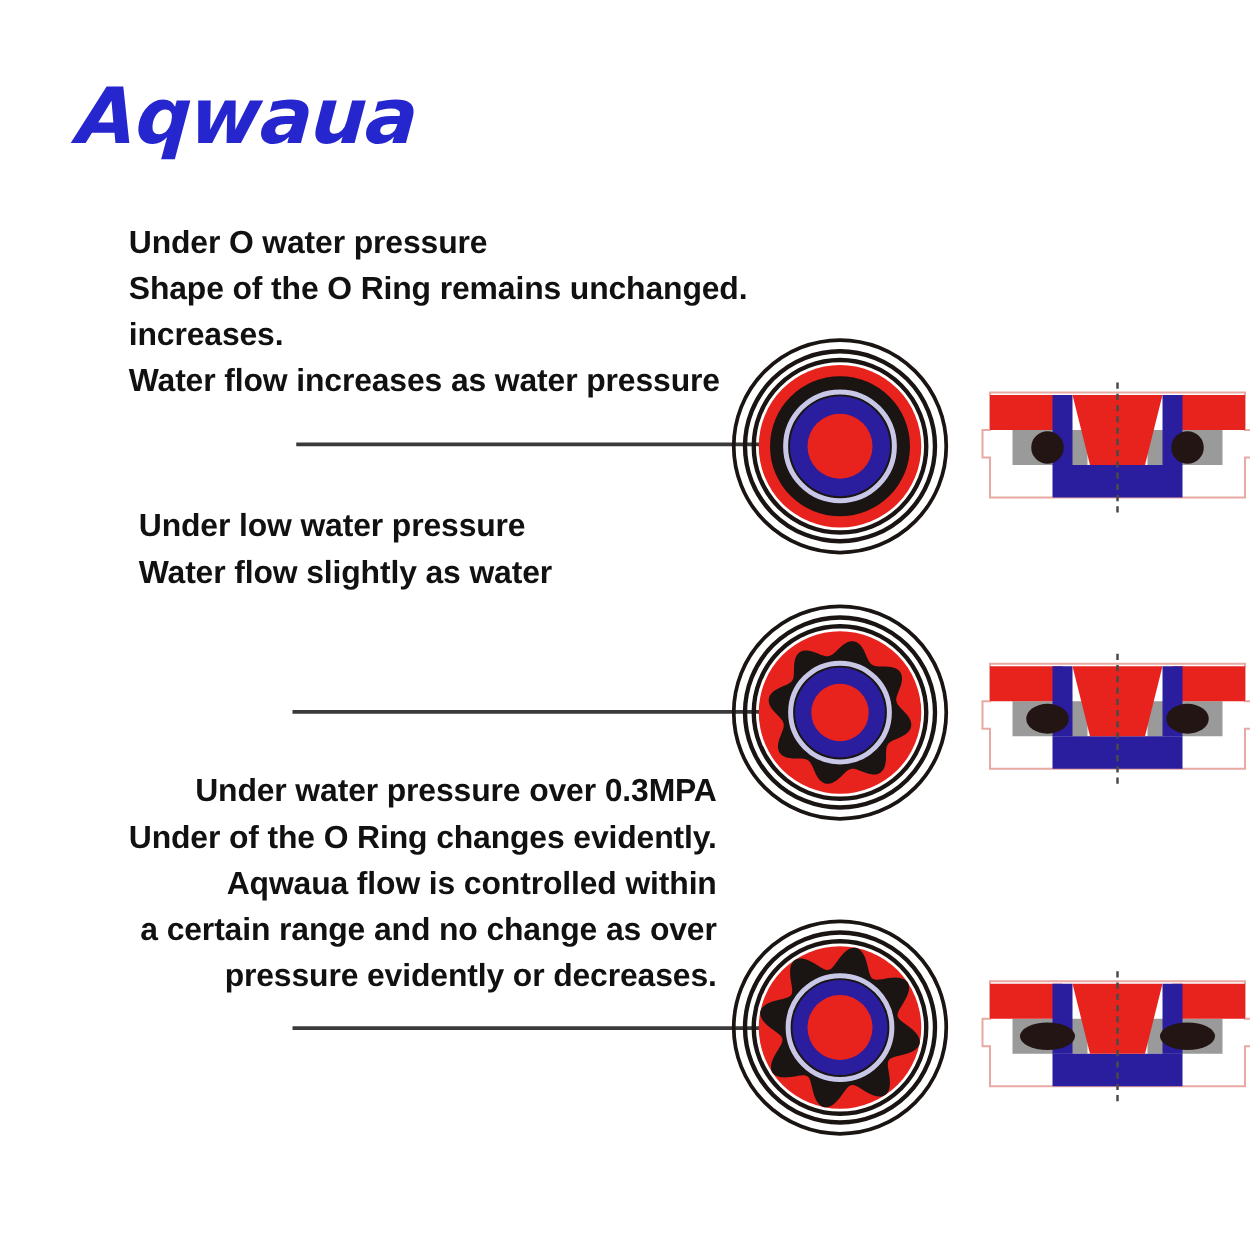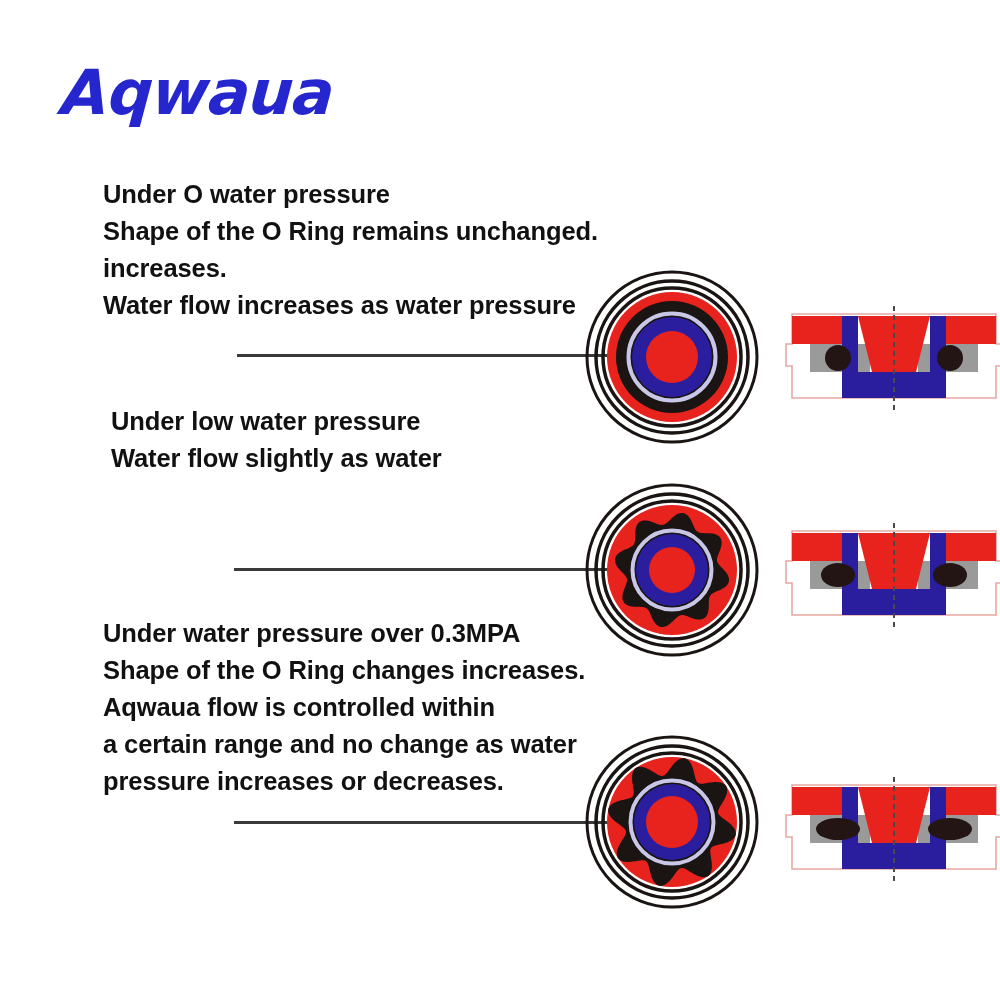--- a/index.html
+++ b/index.html
@@ -35,21 +35,21 @@
     font-weight:700;
     font-size:25.5px;
     line-height:37px;
     white-space:nowrap;
     letter-spacing:-0.1px;
   }
   .text-block .line { display:block; }
 
   #block-1 { left:103px; top:176px; }
   #block-2 { left:87px; top:403px;margin-left:24px; }
-  #block-3 { left:103px; top:615px; }
+  #block-3 { left:103px; top:615px;text-align:right; }
 
   
   .leader {
     position:absolute;
     height:3px;
     background:#3a3a3a;
   }
   #leader-1 { left:237px; top:354px; width:398px; }
   #leader-2 { left:234px; top:568px; width:400px; }
   #leader-3 { left:234px; top:821px; width:400px; }
@@ -88,24 +88,24 @@
     <span class="line">Water flow increases as water pressure</span>
   </div>
 
   <div class="text-block" id="block-2">
     <span class="line">Under low water pressure</span>
     <span class="line">Water flow slightly as water</span>
   </div>
 
   <div class="text-block" id="block-3">
     <span class="line">Under water pressure over 0.3MPA</span>
-    <span class="line">Shape of the O Ring changes increases.</span>
+    <span class="line">Under of the O Ring changes evidently.</span>
     <span class="line">Aqwaua flow is controlled within</span>
-    <span class="line">a certain range and no change as water</span>
-    <span class="line">pressure increases or decreases.</span>
+    <span class="line">a certain range and no change as over</span>
+    <span class="line">pressure evidently or decreases.</span>
   </div>
 
   <div class="leader" id="leader-1"></div>
   <div class="leader" id="leader-2"></div>
   <div class="leader" id="leader-3"></div>
 
   <div class="oring-diagram" id="oring-1">
       <svg viewBox="0 0 176 176">
         <circle cx="88" cy="88" r="85" fill="none" stroke="#1a1412" stroke-width="3"></circle>
         <circle cx="88" cy="88" r="76" fill="none" stroke="#1a1412" stroke-width="3.5"></circle>

